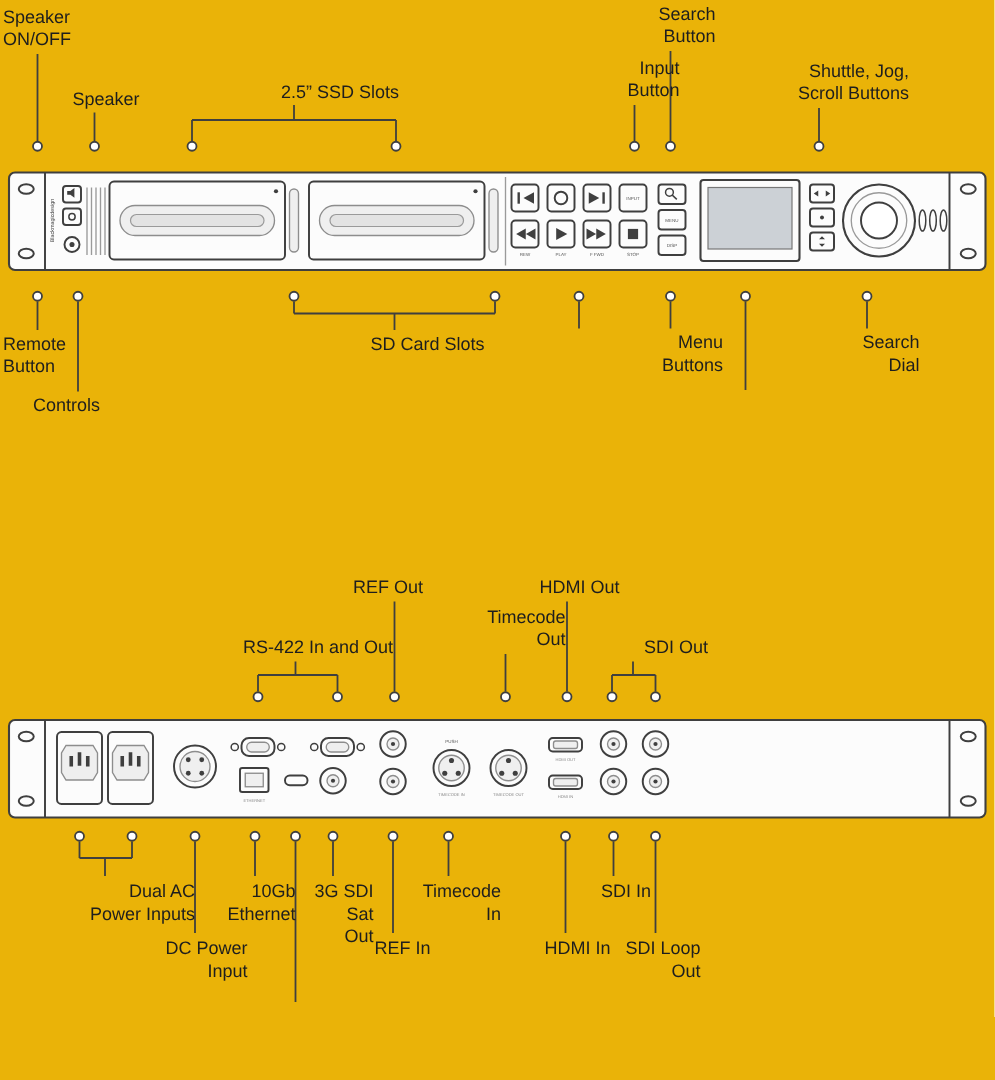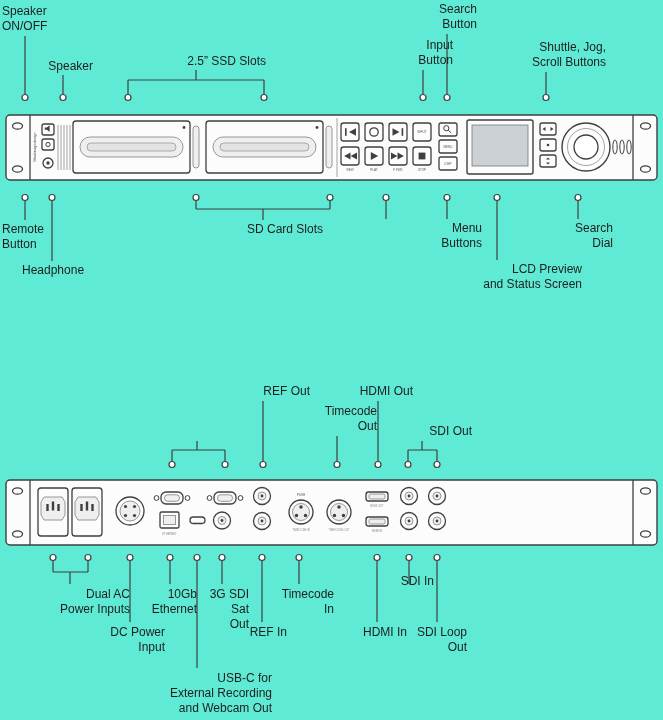--- a/index.html
+++ b/index.html
@@ -1,17 +1,17 @@
 <!DOCTYPE html>
 <html><head>
 <meta charset="utf-8">
 <title>Diagram</title>
 <style>
   html,body{margin:0;padding:0;background:#fff;}
-  .canvas{position:relative;width:663px;height:720px;background:#5eead4;
+  .canvas{position:relative;width:663px;height:720px;background:#eab308;
           font-family:"Liberation Sans","DejaVu Sans",sans-serif;overflow:hidden;}
   .canvas svg{position:absolute;left:0;top:0;}
   .callout{position:absolute;font-size:12px;line-height:15px;color:#1e1e1e;
            white-space:pre-line;text-align:right;}
   .callout.la{text-align:left;}
   svg text{font-family:"Liberation Sans","DejaVu Sans",sans-serif;stroke:none;}
   .st{stroke:#3f3f3f;stroke-width:1.3;fill:none}
   .st1{stroke:#3f3f3f;stroke-width:1;fill:none}
   .stf{stroke:#3f3f3f;stroke-width:1.4;fill:#fcfcfc}
   .stw{stroke:#3f3f3f;stroke-width:1.3;fill:#ffffff}
@@ -412,48 +412,44 @@
 <div class="callout" style="left:33px;top:59px;width:60px">Speaker</div>
 <div class="callout" style="left:126px;top:54px;width:140px">2.5” SSD Slots</div>
 <div class="callout" style="left:417px;top:2px;width:60px">Search
 Button</div>
 <div class="callout" style="left:393px;top:38px;width:60px">Input
 Button</div>
 <div class="callout" style="left:486px;top:40px;width:120px">Shuttle, Jog,
 Scroll Buttons</div>
 <div class="callout la" style="left:2px;top:222px;width:62px">Remote
 Button</div>
-<div class="callout la" style="left:22px;top:263px;width:90px">Headphone</div>
+<div class="callout la" style="left:22px;top:263px;width:90px">Controls</div>
 <div class="callout" style="left:203px;top:222px;width:120px">SD Card Slots</div>
 <div class="callout" style="left:412px;top:221px;width:70px">Menu
 Buttons</div>
-<div class="callout" style="left:437px;top:262px;width:145px">LCD Preview
-and Status Screen</div>
 <div class="callout" style="left:553px;top:221px;width:60px">Search
 Dial</div>
 
-<div class="callout" style="left:240px;top:384px;width:70px">REF Out</div>
+<div class="callout" style="left:212px;top:384px;width:70px">REF Out</div>
 <div class="callout" style="left:343px;top:384px;width:70px">HDMI Out</div>
 <div class="callout" style="left:297px;top:404px;width:80px">Timecode
 Out</div>
+<div class="callout" style="left:132px;top:424px;width:130px">RS-422 In and Out</div>
 <div class="callout" style="left:402px;top:424px;width:70px">SDI Out</div>
 
 <div class="callout" style="left:10px;top:587px;width:120px">Dual AC
 Power Inputs</div>
 <div class="callout" style="left:95px;top:625px;width:70px">DC Power
 Input</div>
 <div class="callout" style="left:143px;top:587px;width:54px">10Gb
 Ethernet</div>
 <div class="callout" style="left:195px;top:587px;width:54px">3G SDI
 Sat
 Out</div>
-<div class="callout" style="left:122px;top:671px;width:150px">USB-C for
-External Recording
-and Webcam Out</div>
 <div class="callout" style="left:237px;top:625px;width:50px">REF In</div>
 <div class="callout" style="left:264px;top:587px;width:70px">Timecode
 In</div>
 <div class="callout" style="left:347px;top:625px;width:60px">HDMI In</div>
-<div class="callout" style="left:384px;top:574px;width:50px">SDI In</div>
+<div class="callout" style="left:384px;top:587px;width:50px">SDI In</div>
 <div class="callout" style="left:407px;top:625px;width:60px">SDI Loop
 Out</div>
 
 </div>
 
 </body></html>

